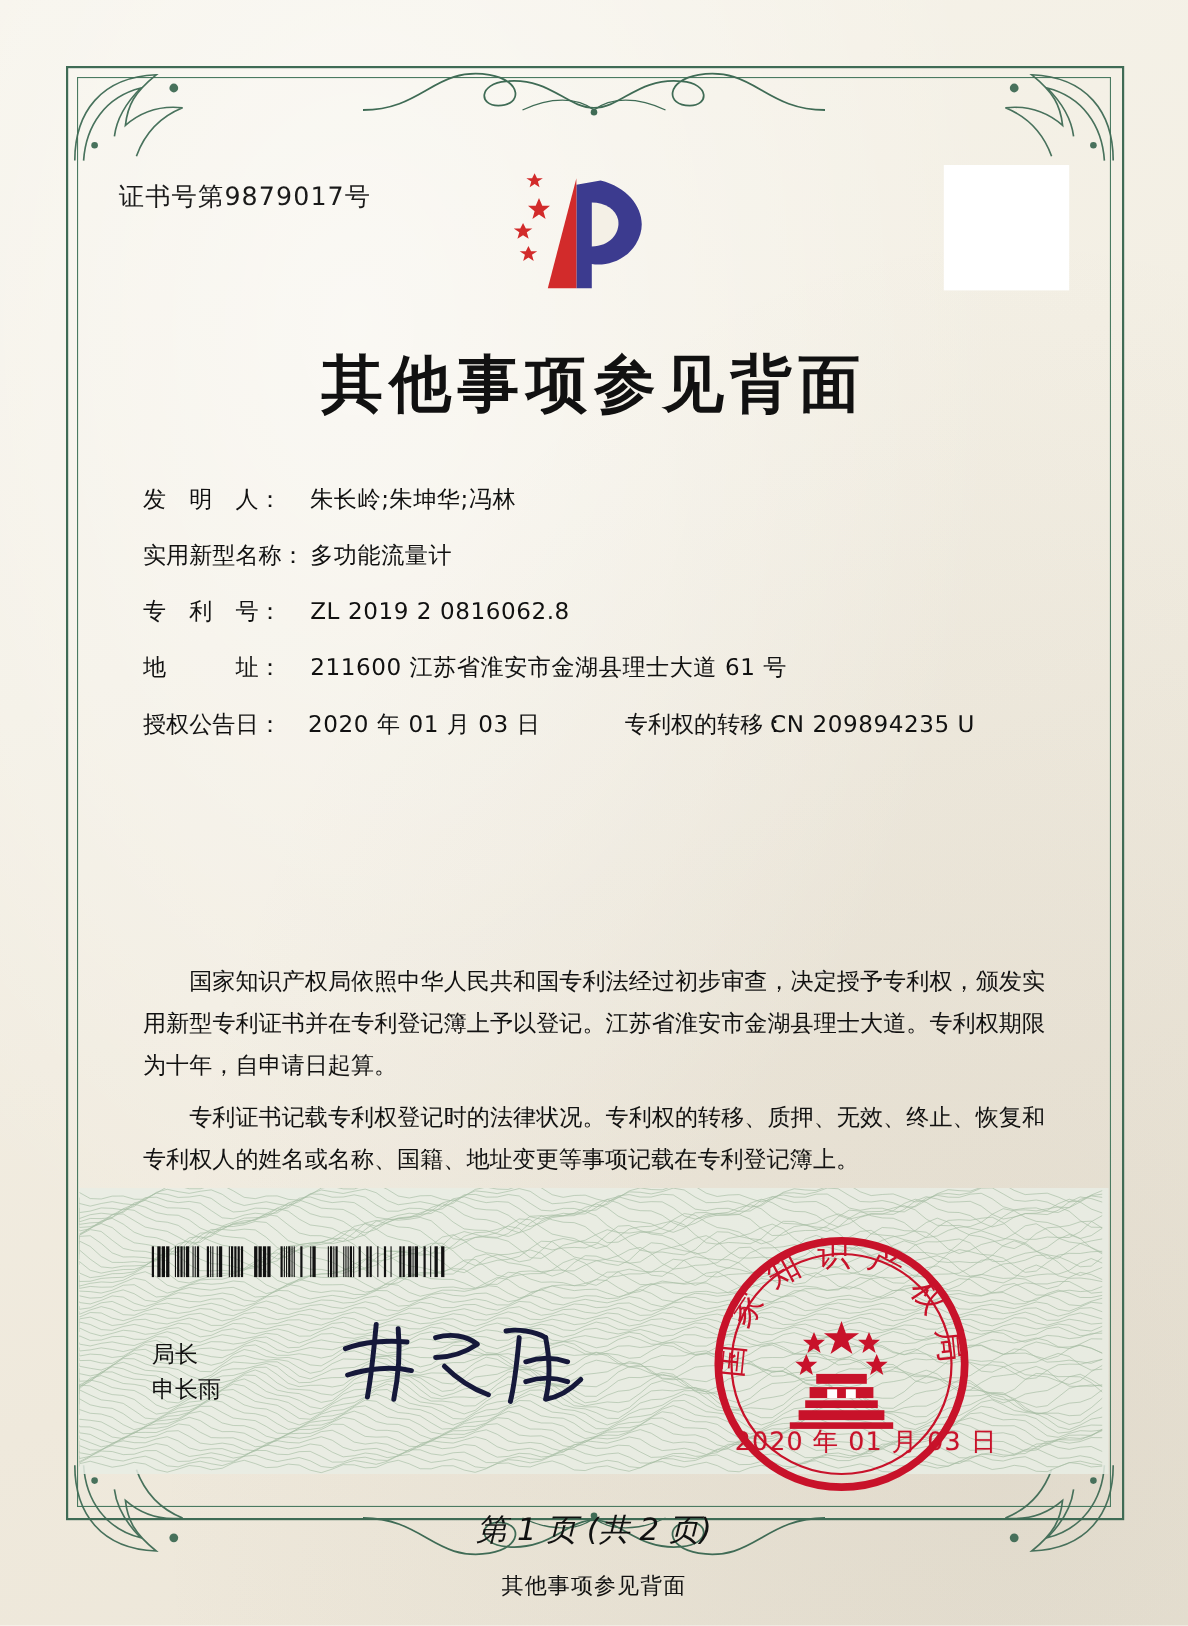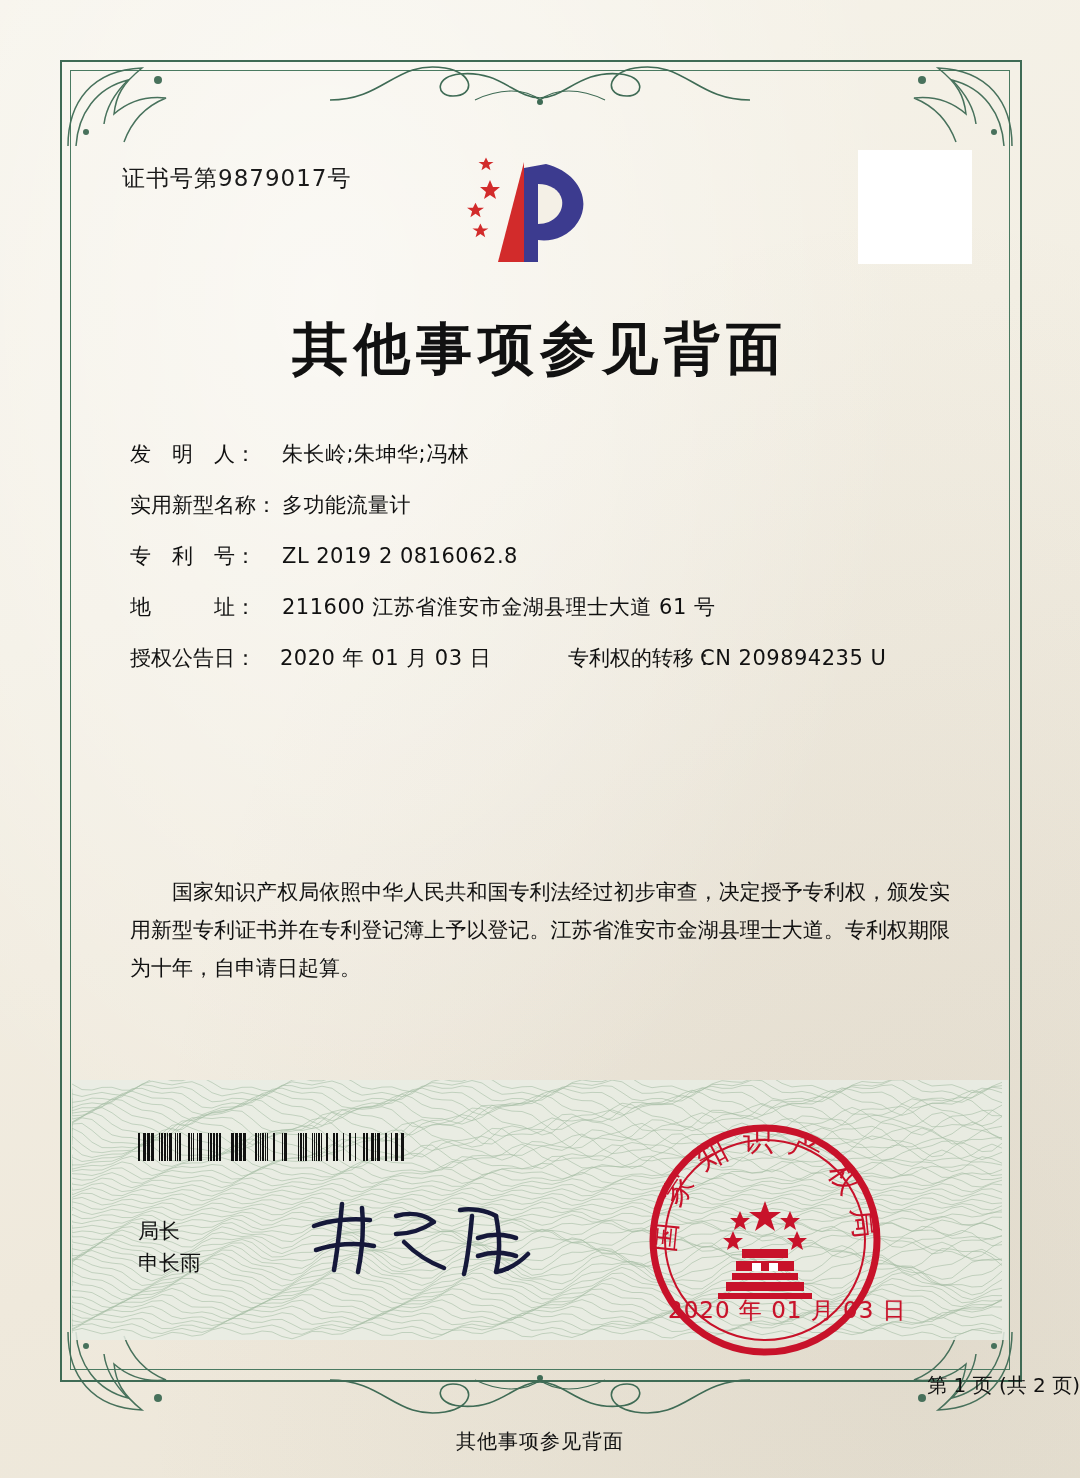--- a/index.html
+++ b/index.html
@@ -86,21 +86,20 @@
 
   
   .cert-number {
     position: absolute;
     left: 108px;
     top: 163px;
     font-size: 23px;
     letter-spacing: 1px;
     color: #1a1a1a;
     font-family: "DejaVu Sans", "Liberation Sans", sans-serif;
-    margin-left: 14px;
   }
 
   .qr {
     position: absolute;
     right: 108px;
     top: 150px;
     width: 108px;
     height: 108px;
     background: #ffffff;
     padding: 3px;
@@ -253,24 +252,25 @@
     letter-spacing: 1px;
     font-family: "DejaVu Sans", "Liberation Sans", sans-serif;
     text-shadow: 0 0 1px rgba(200,18,42,.4);
   }
 
   
   .page-indicator {
     position: absolute;
     left: 0; right: 0;
     top: 1372px;
-    text-align: right;
-    font-size: 20px;
+    text-align: center;
+    font-size: 28px;
     color: #111;
     font-family: "DejaVu Sans", "Liberation Sans", sans-serif;
+    font-style: italic;
   }
   .back-note {
     position: absolute;
     left: 0; right: 0;
     top: 1428px;
     text-align: center;
     font-size: 20px;
     color: #111;
     font-family: "DejaVu Sans", "Liberation Sans", sans-serif;
     letter-spacing: 1px;
@@ -380,20 +380,21 @@
     <div class="field-row two-col">
       <span class="field-label">授权公告日：</span>
       <span class="field-value">2020 年 01 月 03 日</span>
       <span class="field-label2">专利权的转移：</span>
       <span class="field-value">CN 209894235 U</span>
     </div>
   </div>
 
   <div class="paragraphs">
     <p>国家知识产权局依照中华人民共和国专利法经过初步审查，决定授予专利权，颁发实用新型专利证书并在专利登记簿上予以登记。江苏省淮安市金湖县理士大道。专利权期限为十年，自申请日起算。</p>
+    <p>专利证书记载专利权登记时的法律状况。专利权的转移、质押、无效、终止、恢复和专利权人的姓名或名称、国籍、地址变更等事项记载在专利登记簿上。</p>
   </div>
 
   <div class="guilloche">
     <svg viewBox="0 0 936 260" preserveAspectRatio="none" id="guilloche-svg">
         <rect x="0" y="0" width="936" height="260" fill="#e9eee5"></rect>
         <path d="M 0 4.0 L 0 4.0 L 10 9.6 L 20 10.0 L 30 7.4 L 40 7.3 L 50 10.2 L 60 10.2 L 70 4.7 L 80 -1.1 L 90 -1.9 L 100 0.7 L 110 0.7 L 120 -2.2 L 130 -2.6 L 140 2.5 L 150 8.5 L 160 9.7 L 170 7.3 L 180 7.2 L 190 10.3 L 200 11.1 L 210 6.2 L 220 0.1 L 230 -1.4 L 240 0.8 L 250 0.9 L 260 -2.3 L 270 -3.4 L 280 1.1 L 290 7.3 L 300 9.1 L 310 7.1 L 320 6.9 L 330 10.2 L 340 11.8 L 350 7.6 L 360 1.3 L 370 -0.8 L 380 1.0 L 390 1.3 L 400 -2.1 L 410 -4.1 L 420 -0.2 L 430 6.1 L 440 8.5 L 450 6.8 L 460 6.5 L 470 10.0 L 480 12.3 L 490 8.9 L 500 2.6 L 510 -0.1 L 520 1.4 L 530 1.7 L 540 -1.8 L 550 -4.5 L 560 -1.5 L 570 4.7 L 580 7.7 L 590 6.4 L 600 6.0 L 610 9.6 L 620 12.6 L 630 10.1 L 640 3.9 L 650 0.7 L 660 1.8 L 670 2.3 L 680 -1.3 L 690 -4.7 L 700 -2.6 L 710 3.4 L 720 6.9 L 730 5.9 L 740 5.4 L 750 9.0 L 760 12.7 L 770 11.1 L 780 5.2 L 790 1.5 L 800 2.4 L 810 2.9 L 820 -0.6 L 830 -4.7 L 840 -3.5 L 850 2.2 L 860 6.0 L 870 5.3 L 880 4.7 L 890 8.2 L 900 12.6 L 910 11.9 L 920 6.4 L 930 2.4" fill="none" stroke="#9bb79c" stroke-width="0.8" opacity="0.75"></path>
         <path d="M 0 8.7 L 0 14.0 L 10 16.5 L 20 14.1 L 30 12.4 L 40 14.3 L 50 15.3 L 60 10.9 L 70 4.0 L 80 1.2 L 90 3.3 L 100 4.9 L 110 3.0 L 120 1.7 L 130 5.7 L 140 12.7 L 150 15.9 L 160 14.1 L 170 12.5 L 180 14.5 L 190 16.1 L 200 12.4 L 210 5.4 L 220 1.8 L 230 3.4 L 240 5.0 L 250 2.9 L 260 1.0 L 270 4.3 L 280 11.3 L 290 15.2 L 300 13.9 L 310 12.4 L 320 14.4 L 330 16.7 L 340 13.8 L 350 6.9 L 360 2.6 L 370 3.6 L 380 5.1 L 390 3.0 L 400 0.5 L 410 3.0 L 420 9.8 L 430 14.3 L 440 13.6 L 450 12.2 L 460 14.3 L 470 17.1 L 480 15.0 L 490 8.4 L 500 3.5 L 510 3.9 L 520 5.4 L 530 3.3 L 540 0.1 L 550 1.8 L 560 8.3 L 570 13.3 L 580 13.2 L 590 11.8 L 600 13.9 L 610 17.3 L 620 16.2 L 630 9.8 L 640 4.6 L 650 4.4 L 660 5.8 L 670 3.7 L 680 0.0 L 690 0.7 L 700 6.8 L 710 12.3 L 720 12.7 L 730 11.4 L 740 13.4 L 750 17.4 L 760 17.1 L 770 11.3 L 780 5.7 L 790 5.0 L 800 6.2 L 810 4.3 L 820 0.1 L 830 -0.1 L 840 5.4 L 850 11.1 L 860 12.1 L 870 10.9 L 880 12.8 L 890 17.2 L 900 17.9 L 910 12.7 L 920 6.9 L 930 5.6" fill="none" stroke="#9bb79c" stroke-width="0.8" opacity="0.75"></path>
         <path d="M 0 13.4 L 0 22.4 L 10 21.0 L 20 18.1 L 30 18.5 L 40 19.9 L 50 16.8 L 60 9.5 L 70 4.7 L 80 5.8 L 90 8.6 L 100 8.2 L 110 6.7 L 120 9.4 L 130 16.6 L 140 21.8 L 150 21.1 L 160 18.3 L 170 18.6 L 180 20.4 L 190 17.9 L 200 10.9 L 210 5.4 L 220 5.7 L 230 8.4 L 240 8.2 L 250 6.2 L 260 8.3 L 270 15.3 L 280 21.0 L 290 21.1 L 300 18.4 L 310 18.6 L 320 20.7 L 330 19.0 L 340 12.2 L 350 6.2 L 360 5.8 L 370 8.3 L 380 8.2 L 390 5.9 L 400 7.3 L 410 13.9 L 420 20.2 L 430 20.9 L 440 18.5 L 450 18.6 L 460 21.0 L 470 20.0 L 480 13.6 L 490 7.1 L 500 6.0 L 510 8.2 L 520 8.2 L 530 5.7 L 540 6.3 L 550 12.5 L 560 19.2 L 570 20.7 L 580 18.6 L 590 18.5 L 600 21.2 L 610 20.9 L 620 15.0 L 630 8.1 L 640 6.3 L 650 8.3 L 660 8.3 L 670 5.6 L 680 5.5 L 690 11.2 L 700 18.2 L 710 20.3 L 720 18.5 L 730 18.4 L 740 21.2 L 750 21.7 L 760 16.3 L 770 9.2 L 780 6.7 L 790 8.3 L 800 8.5 L 810 5.6 L 820 4.8 L 830 9.8 L 840 17.0 L 850 19.9 L 860 18.4 L 870 18.1 L 880 21.1 L 890 22.3 L 900 17.6 L 910 10.4 L 920 7.2 L 930 8.5" fill="none" stroke="#9bb79c" stroke-width="0.8" opacity="0.75"></path>
         <path d="M 0 18.1 L 0 27.8 L 10 24.3 L 20 22.9 L 30 24.0 L 40 22.1 L 50 15.3 L 60 8.8 L 70 8.3 L 80 11.8 L 90 13.3 L 100 12.2 L 110 13.8 L 120 20.5 L 130 27.1 L 140 28.0 L 150 24.6 L 160 22.9 L 170 23.9 L 180 22.6 L 190 16.1 L 200 9.3 L 210 8.1 L 220 11.4 L 230 13.3 L 240 12.3 L 250 13.3 L 260 19.6 L 270 26.6 L 280 28.2 L 290 24.9 L 300 22.9 L 310 23.9 L 320 23.1 L 330 17.0 L 340 9.8 L 350 8.0 L 360 11.1 L 370 13.3 L 380 12.3 L 390 12.9 L 400 18.8 L 410 26.1 L 420 28.3 L 430 25.3 L 440 23.0 L 450 23.8 L 460 23.5 L 470 17.8 L 480 10.4 L 490 7.9 L 500 10.7 L 510 13.2 L 520 12.4 L 530 12.6 L 540 17.9 L 550 25.4 L 560 28.3 L 570 25.7 L 580 23.1 L 590 23.7 L 600 23.8 L 610 18.7 L 620 11.1 L 630 7.9 L 640 10.3 L 650 13.1 L 660 12.5 L 670 12.3 L 680 17.1 L 690 24.7 L 700 28.3 L 710 26.0 L 720 23.2 L 730 23.6 L 740 24.0 L 750 19.5 L 760 11.8 L 770 7.9 L 780 10.0 L 790 12.9 L 800 12.6 L 810 12.1 L 820 16.4 L 830 24.0 L 840 28.2 L 850 26.4 L 860 23.3 L 870 23.5 L 880 24.2 L 890 20.2 L 900 12.6 L 910 8.1 L 920 9.6 L 930 12.8" fill="none" stroke="#9bb79c" stroke-width="0.8" opacity="0.75"></path>
         <path d="M 0 22.8 L 0 30.8 L 10 27.7 L 20 27.8 L 30 26.9 L 40 21.1 L 50 13.6 L 60 11.2 L 70 14.6 L 80 18.0 L 90 18.2 L 100 19.0 L 110 24.6 L 120 32.0 L 130 34.6 L 140 31.1 L 150 27.4 L 160 27.0 L 170 26.4 L 180 21.0 L 190 13.6 L 200 10.9 L 210 14.3 L 220 18.3 L 230 19.0 L 240 19.5 L 250 24.6 L 260 32.0 L 270 34.9 L 280 31.5 L 290 27.2 L 300 26.2 L 310 25.8 L 320 21.0 L 330 13.7 L 340 10.6 L 350 13.9 L 360 18.6 L 370 19.8 L 380 20.2 L 390 24.7 L 400 31.9 L 410 35.1 L 420 31.8 L 430 26.9 L 440 25.4 L 450 25.1 L 460 20.9 L 470 13.8 L 480 10.4 L 490 13.6 L 500 18.8 L 510 20.6 L 520 20.8 L 530 24.8 L 540 31.7 L 550 35.3 L 560 32.1 L 570 26.8 L 580 24.7 L 590 24.4 L 600 20.8 L 610 13.9 L 620 10.2 L 630 13.3 L 640 18.9 L 650 21.3 L 660 21.6 L 670 24.9 L 680 31.6 L 690 35.4 L 700 32.4 L 710 26.6 L 720 23.9 L 730 23.7 L 740 20.6 L 750 14.1 L 760 10.2 L 770 13.0 L 780 19.0 L 790 22.0 L 800 22.3 L 810 25.1 L 820 31.4 L 830 35.4 L 840 32.7 L 850 26.5 L 860 23.2 L 870 22.9 L 880 20.4 L 890 14.3 L 900 10.2 L 910 12.8 L 920 19.1 L 930 22.7" fill="none" stroke="#9bb79c" stroke-width="0.8" opacity="0.75"></path>

